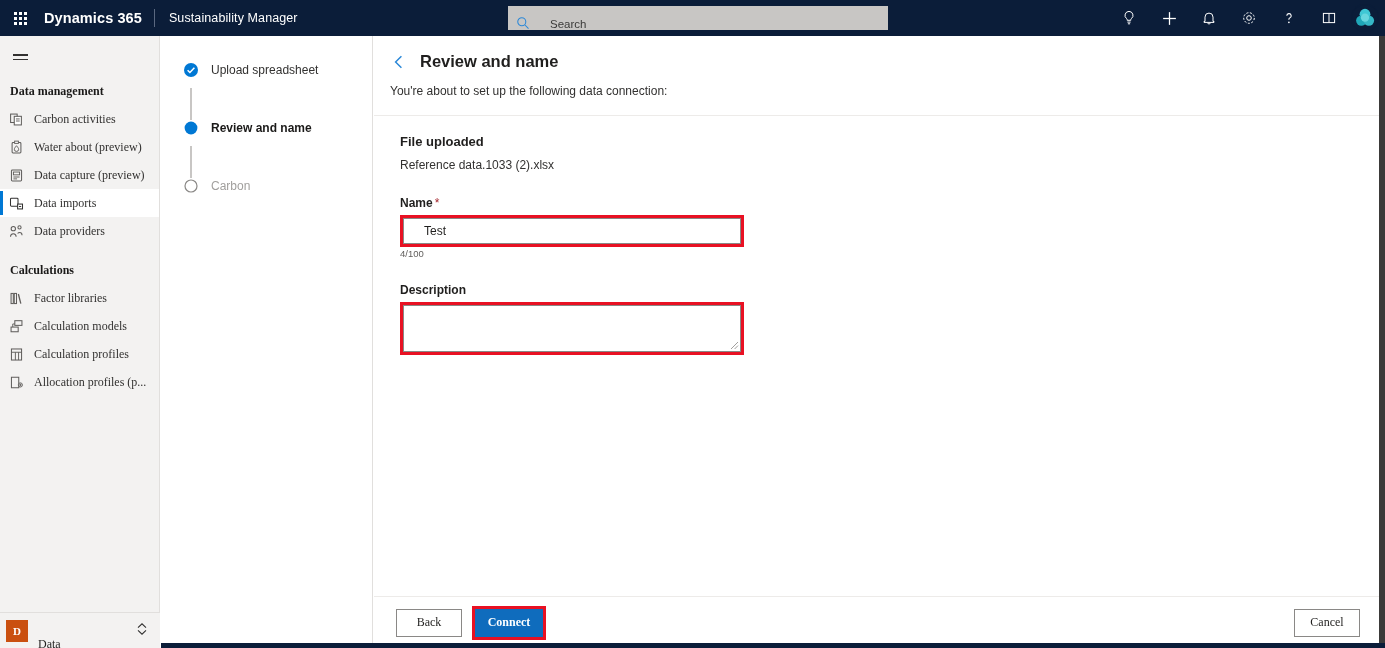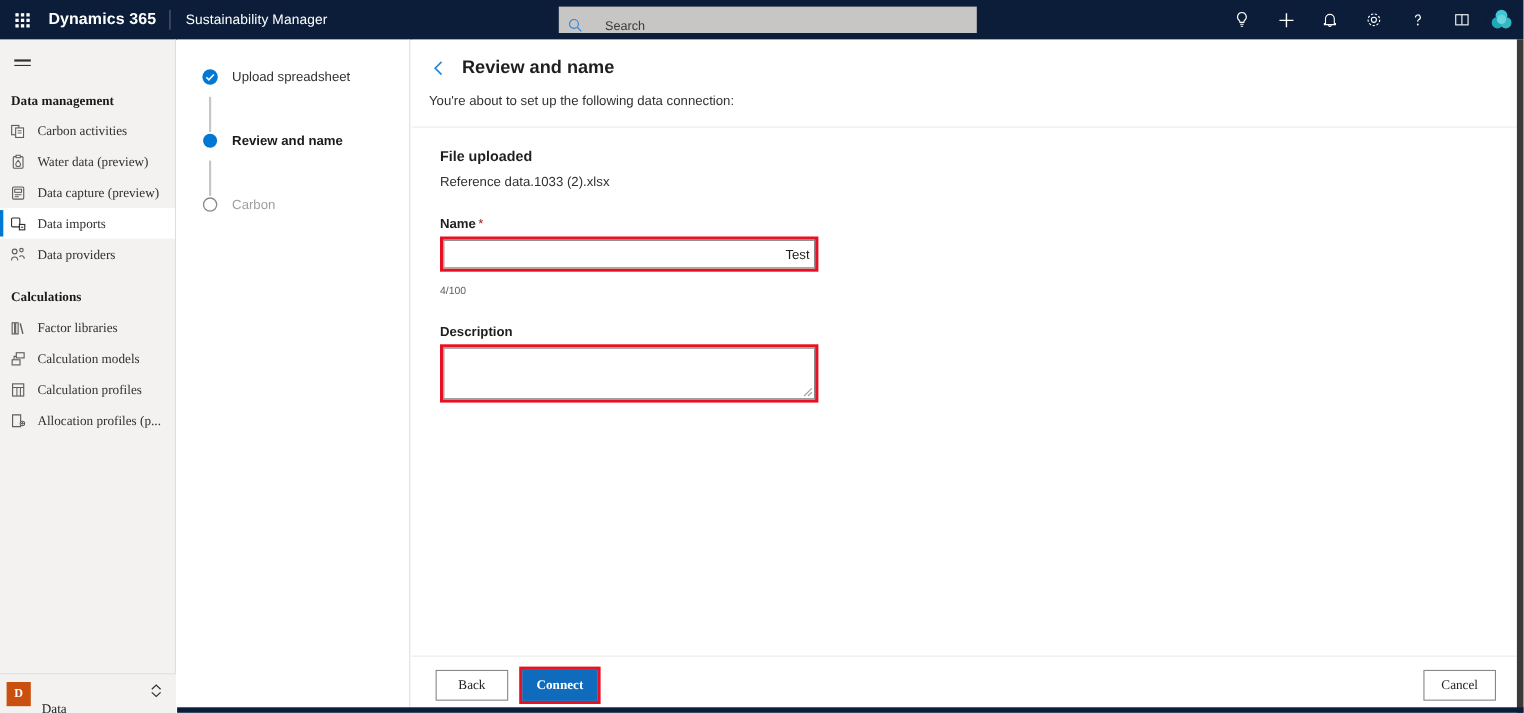--- a/index.html
+++ b/index.html
@@ -141,25 +141,25 @@
   .form-area { position: absolute; top: 98px; left: 26px; width: 960px; }
   .form-h { font-size: 13px; font-weight: bold; color: #201f1e; }
   .form-filename { font-size: 12px; color: #323130; margin-top: 9px; }
   .field-label {
     font-size: 12px; font-weight: bold; color: #201f1e; margin-top: 24px;
   }
   .req { color: #a4262c; font-weight: normal; margin-left: 2px; }
   .hl-box { border: 3px solid #e81123; display: inline-block; margin-top: 5px; }
   .txt-input {
     width: 338px; height: 26px; border: 1px solid #8a8886;
-    font-size: 12px; color: #201f1e; padding: 0 4px;
+    font-size: 12px; color: #201f1e; padding: 0 20px;
     font-family: "Liberation Sans", sans-serif; background: #ffffff;
-    display: block; outline: none; text-align: right;
-  }
-  .counter { font-size: 9.5px; color: #605e5c; margin-top: 12px; }
+    display: block; outline: none;
+  }
+  .counter { font-size: 9.5px; color: #605e5c; margin-top: 1px; }
   .txt-area {
     width: 338px; height: 47px; border: 1px solid #8a8886;
     font-size: 12px; color: #201f1e; padding: 5px 8px;
     font-family: "Liberation Sans", sans-serif; background: #ffffff;
     display: block; outline: none; resize: none;
   }
   .resize-grip {
     position: absolute; right: 2px; bottom: 2px; width: 9px; height: 9px;
     pointer-events: none;
   }
@@ -299,21 +299,21 @@
   </div>
 
   <div class="nav-item">
     <span class="nav-ico">
       <svg width="15" height="15" viewBox="0 0 16 16">
         <rect x="3.3" y="2.6" width="9.4" height="11.2" rx="1" fill="none" stroke="#605e5c" stroke-width="1.1"></rect>
         <rect x="6" y="1.2" width="4" height="2.4" fill="#fff" stroke="#605e5c" stroke-width="1"></rect>
         <path d="M8 6.1c1.5 1.8 2.3 2.8 2.3 3.8a2.3 2.3 0 1 1-4.6 0c0-1 .8-2 2.3-3.8z" fill="none" stroke="#605e5c" stroke-width="1"></path>
       </svg>
     </span>
-    <span class="nav-label">Water data (preview)</span>
+    <span class="nav-label">Water about (preview)</span>
   </div>
 
   <div class="nav-item">
     <span class="nav-ico">
       <svg width="15" height="15" viewBox="0 0 16 16">
         <rect x="2.6" y="2.1" width="10.8" height="11.8" rx="1" fill="none" stroke="#605e5c" stroke-width="1.1"></rect>
         <rect x="4.7" y="4.3" width="6.6" height="3" fill="none" stroke="#605e5c" stroke-width="1"></rect>
         <line x1="4.7" y1="9.6" x2="11.3" y2="9.6" stroke="#605e5c" stroke-width="1"></line>
         <line x1="4.7" y1="11.6" x2="8.6" y2="11.6" stroke="#605e5c" stroke-width="1"></line>
       </svg>

